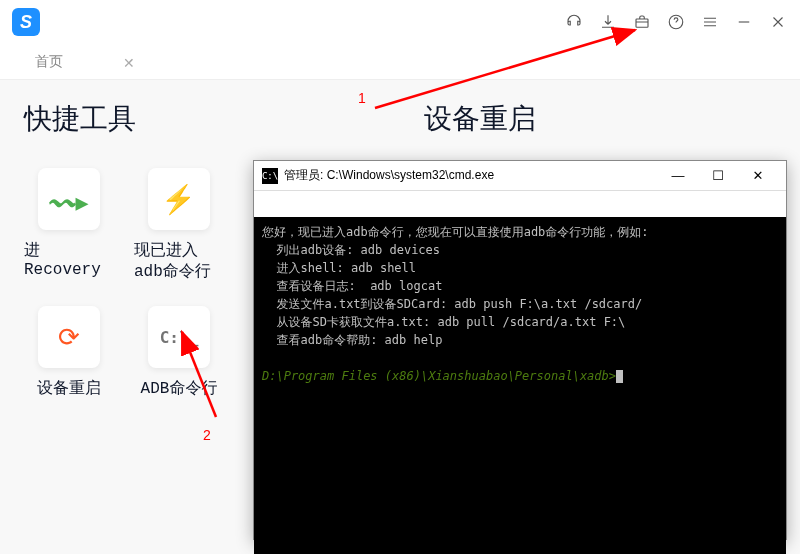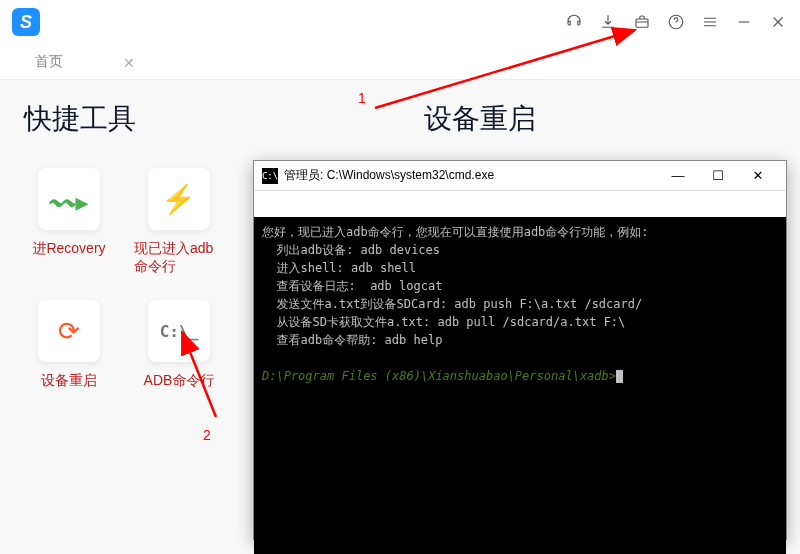--- a/index.html
+++ b/index.html
@@ -19,21 +19,21 @@
     .tab-close { margin-left: 20px; color: #aaa; font-size: 14px; cursor: pointer; padding: 8px; }
     
     .content { display: flex; padding: 20px 24px; gap: 60px; }
     .section-title { font-size: 28px; color: #0f172a; margin-bottom: 30px; font-weight: normal; }
     .left-section { flex: 0 0 auto; }
     .right-section { flex: 0 0 auto; margin-left: 140px; }
     
     .tools-grid { display: grid; grid-template-columns: repeat(2, 90px); gap: 24px 20px; margin-top: 10px; }
     .tool-item { display: flex; flex-direction: column; align-items: center; gap: 10px; cursor: pointer; }
     .tool-icon { width: 62px; height: 62px; background: #fff; border-radius: 8px; box-shadow: 0 2px 6px rgba(0,0,0,0.08); display: flex; align-items: center; justify-content: center; font-size: 24px; }
-    .tool-label { font-size: 14px; color: #b91c1c; }
+    .tool-label { font-size: 16px; color: #0f172a; font-family: Liberation Mono, monospace; }
     
     .worm { color: #4caf50; font-size: 26px; }
     .bolt { color: #1e90ff; font-size: 28px; }
     .power { color: #ff5722; font-size: 26px; }
     .cmd-text { color: #737373; font-weight: bold; font-size: 16px; font-family: monospace; }
     
     .terminal-window { position: absolute; left: 253px; top: 160px; width: 534px; height: 380px; background: #fff; border: 1px solid #888; box-shadow: 0 4px 16px rgba(0,0,0,0.3); }
     .term-titlebar { height: 30px; background: #fff; display: flex; align-items: center; padding: 0 8px; border-bottom: 1px solid #ddd; }
     .term-icon { width: 16px; height: 16px; background: #000; margin-right: 6px; display: flex; align-items: center; justify-content: center; color: #fff; font-size: 9px; font-family: monospace; }
     .term-title { font-size: 12px; color: #000; flex: 1; }

